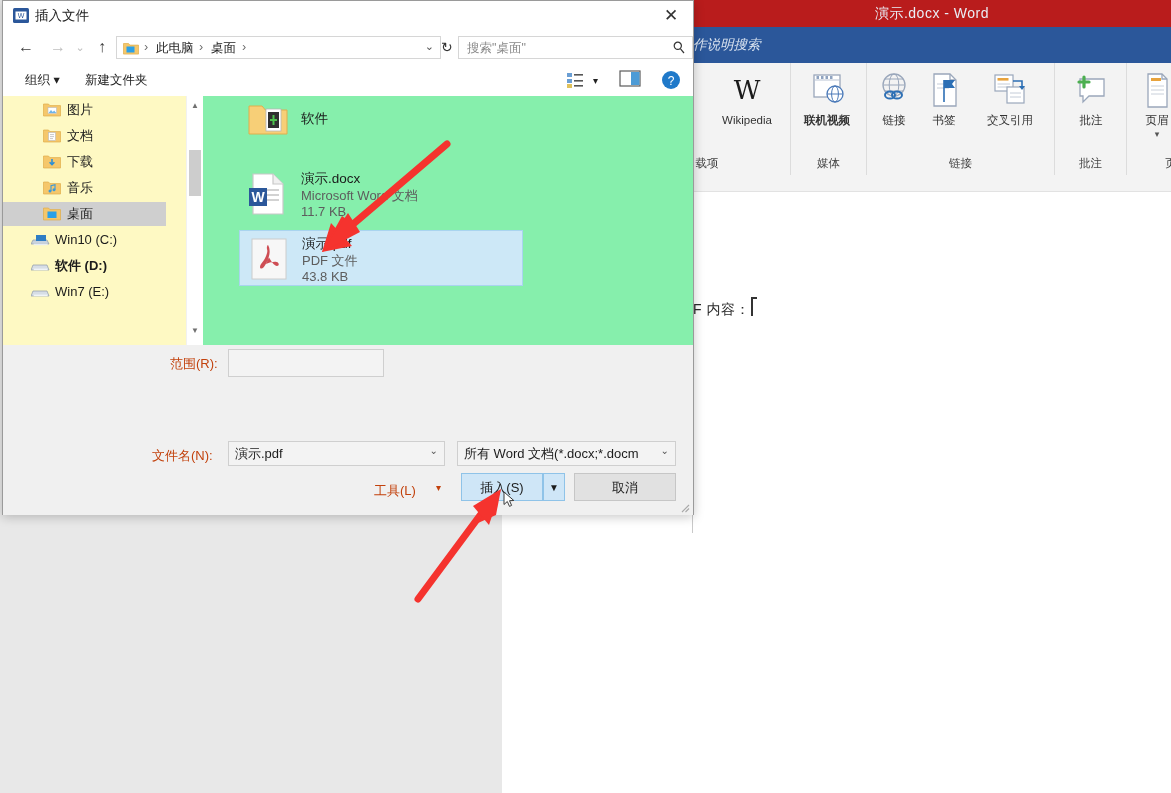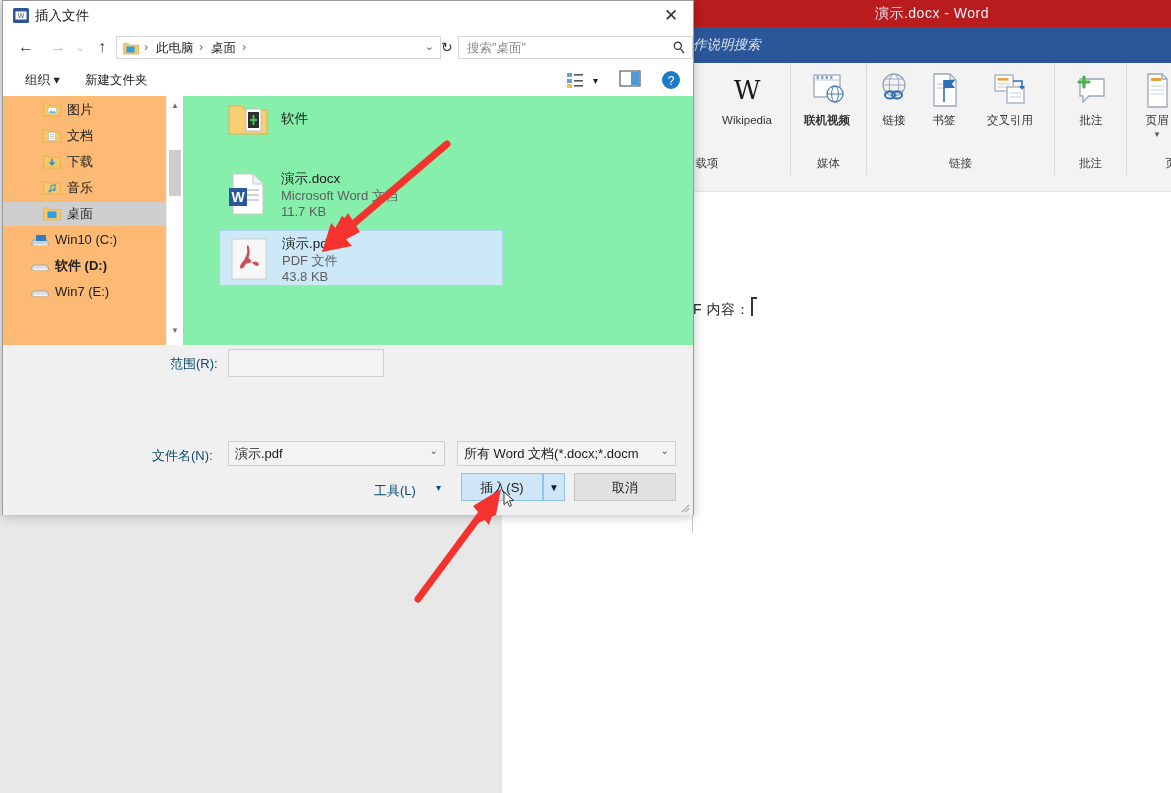--- a/index.html
+++ b/index.html
@@ -160,22 +160,23 @@
   }
   .cmd-ico {
     position: absolute; top: 5px; width: 22px; height: 20px;
   }
 
   .explorer-body {
     position: absolute; left: 0; top: 95px; width: 100%; height: 249px;
     background: #ffffff; display: flex;
   }
   .tree {
-    position: relative; width: 163px; height: 249px; background: #fdba74;
+    position: relative; width: 163px; height: 249px; background: #fef9c3;
     overflow: hidden;
+    padding-left: 20px;
   }
   .tree-item {
     position: absolute; left: 0; width: 163px; height: 24px;
     font-size: 13px; color: #1b1b1b; line-height: 24px;
   }
   .tree-item.sel { background: #cfcfcf; }
   .tree-item .tico { position: absolute; top: 4px; width: 18px; height: 16px; }
   .tree-item .tlabel { position: absolute; }
 
   .tree-scroll {
@@ -199,21 +200,21 @@
   .file-row.sel { background: #cde8f7; border: 1px solid #a9d4ef; box-sizing: border-box; }
   .file-ico { position: absolute; left: 8px; top: 6px; width: 42px; height: 44px; }
   .file-name {
     position: absolute; left: 62px; top: 4px; font-size: 13.5px; color: #1a1a1a;
   }
   .file-meta {
     position: absolute; left: 62px; font-size: 13px; color: #5d5d5d;
   }
 
   .dlg-lower { position: absolute; left: 0; top: 344px; width: 100%; height: 170px; background: #f0f0f0; }
-  .lbl { position: absolute; font-size: 13px; color: #0c4a6e; }
+  .lbl { position: absolute; font-size: 13px; color: #c2410c; }
   .field {
     position: absolute; background: #f0f0f0; border: 1px solid #cfcfcf;
     box-sizing: border-box;
   }
   .field.white { background: #f3f3f3; }
   .btn {
     position: absolute; background: #e1e1e1; border: 1px solid #c6c6c6;
     box-sizing: border-box; font-size: 13px; color: #1b1b1b;
     text-align: center; cursor: pointer;
   }

